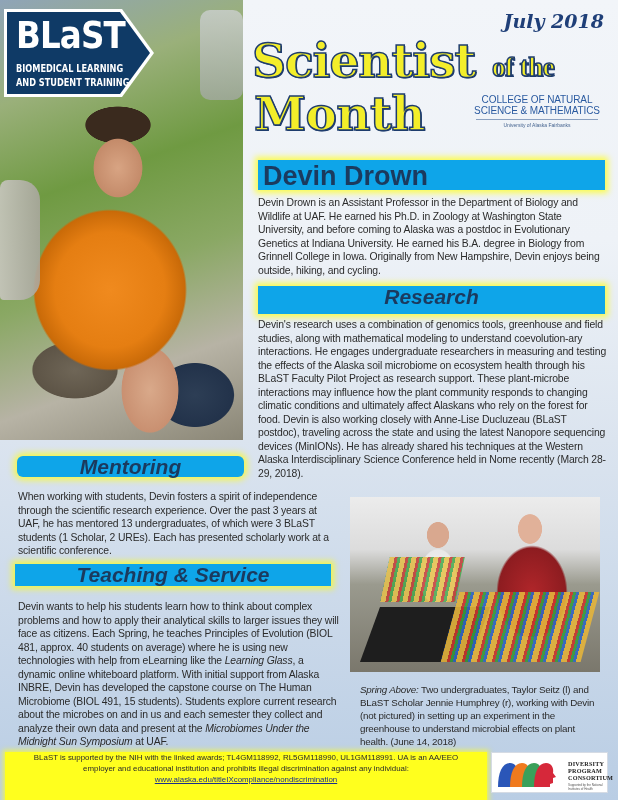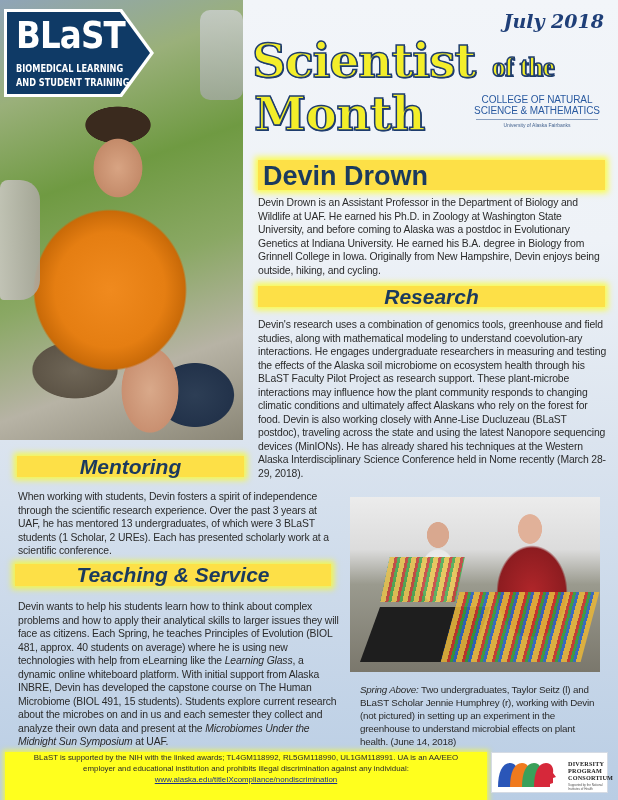--- a/index.html
+++ b/index.html
@@ -62,28 +62,28 @@
   #uaf-logo .uaf-mark {
     font-family: "DejaVu Sans", sans-serif; font-weight: bold; font-size: 17px;
     color: #1d3f7a; letter-spacing: -1px; line-height: 1;
   }
   #uaf-logo .uaf-line { font-size: 10px; color: #2a5aa0; line-height: 1.05; letter-spacing: -0.1px; }
   #uaf-logo .uaf-rule { height: 1px; background: #8aa0c0; margin: 3px 4px 2px; }
   #uaf-logo .uaf-small { font-size: 5px; color: #45638f; }
 
   
   .ybar {
-    background: #fde047;
+    background: #0ea5e9;
     box-shadow: 0 0 6px 3px rgba(255,255,20,.75);
     color: #1b3a5e; font-weight: bold; font-family: "Liberation Sans", sans-serif;
     line-height: 1;
   }
   #name-bar { left: 258px; top: 160px; width: 347px; height: 30px; padding: 3px 0 0 5px; font-size: 27px; }
-  #research-bar { left: 258px; top: 286px; width: 347px; height: 21px; text-align: center; font-size: 21px; font-style: italic; }
-  #mentoring-bar { left: 17px; top: 456px; width: 227px; height: 21px; text-align: center; font-size: 21px; font-style: italic; }
+  #research-bar { left: 258px; top: 286px; width: 347px; height: 28px; text-align: center; font-size: 21px; font-style: italic; }
+  #mentoring-bar { left: 17px; top: 456px; width: 227px; height: 21px; text-align: center; font-size: 21px; font-style: italic; border-radius: 6px; }
   #teaching-bar { left: 15px; top: 564px; width: 316px; height: 22px; text-align: center; font-size: 21px; font-style: italic; }
 
   .body-text {
     font-size: 10.4px; line-height: 13.5px; color: #2b2b2b;
     letter-spacing: -0.15px;
   }
   #bio-text { left: 258px; top: 196px; width: 352px; }
   #research-text { left: 258px; top: 318px; width: 352px; }
   #mentoring-text { left: 18px; top: 490px; width: 318px; }
   #teaching-text { left: 18px; top: 600px; width: 322px; }

